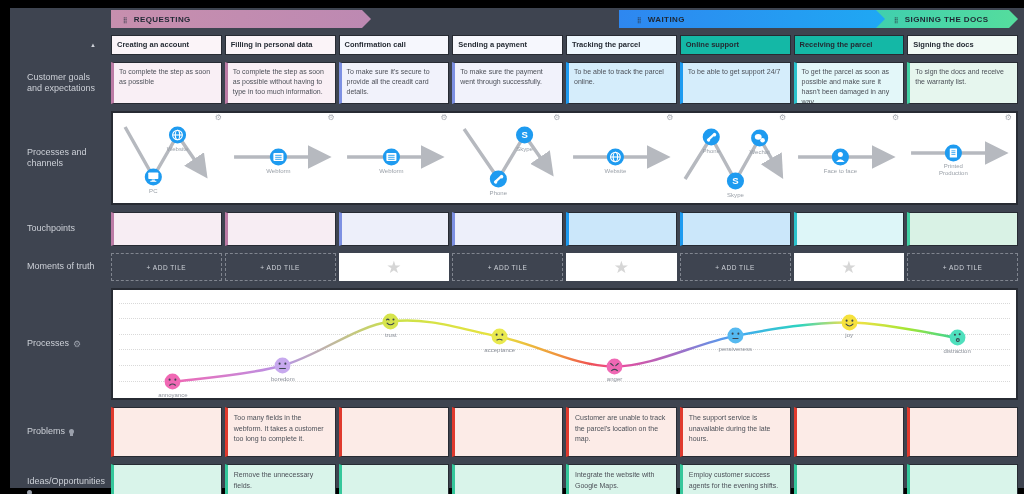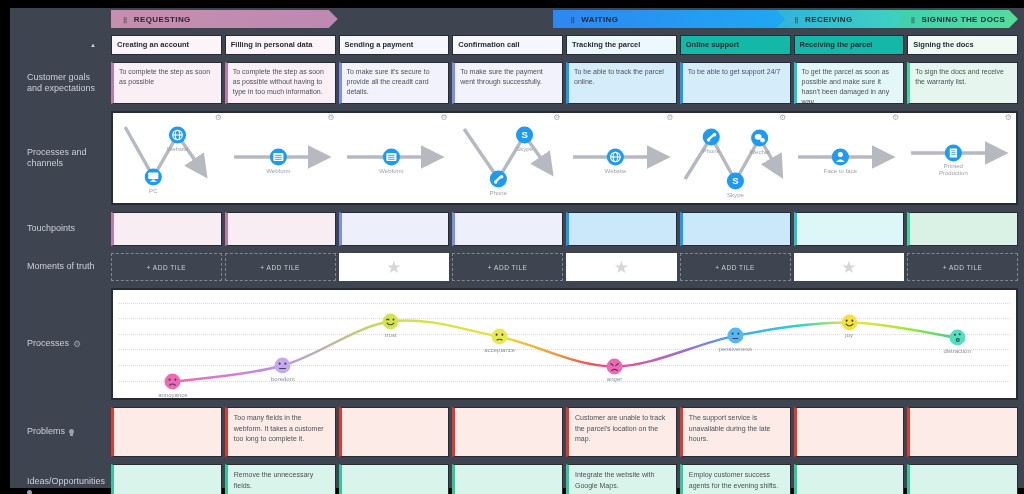--- a/index.html
+++ b/index.html
@@ -68,24 +68,20 @@
           <span>REQUESTING</span>
         </div>
         <div class="stage" style="flex: 2 0 0px; background: linear-gradient(90deg, rgb(148, 143, 220), rgb(122, 154, 232)); z-index: 9; margin-top: 32px;">
           <span class="drag">⣿</span>
           <span>CONFIRMING</span>
         </div>
         <div class="stage" style="flex: 2 0 0px; background: linear-gradient(90deg, rgb(46, 135, 240), rgb(31, 168, 243)); z-index: 8; text-align: center;">
           <span class="drag">⣿</span>
           <span>WAITING</span>
         </div>
-        <div class="stage" style="flex: 1 0 0px; background: linear-gradient(90deg, rgb(47, 179, 220), rgb(63, 210, 192)); z-index: 7;">
-          <span class="drag">⣿</span>
-          <span>RECEIVING</span>
-        </div>
         <div class="stage" style="flex: 1 0 0px; background: linear-gradient(90deg, rgb(64, 207, 174), rgb(85, 221, 157)); z-index: 6;">
           <span class="drag">⣿</span>
           <span>SIGNING THE DOCS</span>
         </div>
       </div>
 
     <div class="collapse">▲</div>
 
     <div class="side-label" style="grid-row:3">
       <span>Customer goals and expectations</span>
@@ -108,22 +104,22 @@
       <span class="bulb"></span>
     </div>
     <div class="side-label" style="grid-row:9">
       <span>Ideas/Opportunities</span>
       <span class="bulb"></span>
     </div>
 
     <div class="cells" style="grid-row:2" id="row-headers">
         <div class="hcell" style="background: rgb(251, 244, 248);">Creating an account</div>
         <div class="hcell" style="background: rgb(251, 244, 248);">Filling in personal data</div>
+        <div class="hcell" style="background: rgb(246, 247, 253);">Confirmation call</div>
         <div class="hcell" style="background: rgb(246, 247, 253);">Sending a payment</div>
-        <div class="hcell" style="background: rgb(246, 247, 253);">Confirmation call</div>
         <div class="hcell" style="background: rgb(237, 247, 254);">Tracking the parcel</div>
         <div class="hcell" style="background: #14b8a6;">Online support</div>
         <div class="hcell" style="background: #14b8a6;">Receiving the parcel</div>
         <div class="hcell" style="background: rgb(240, 250, 245);">Signing the docs</div>
       </div>
     <div class="cells" style="grid-row:3" id="row-goals">
         <div class="tcell" style="background: rgb(249, 239, 245); border-left: 3px solid rgb(188, 124, 166);">To complete the step as soon as possible</div>
         <div class="tcell" style="background: rgb(249, 239, 245); border-left: 3px solid rgb(188, 124, 166);">To complete the step as soon as possible without having to type in too much information.</div>
         <div class="tcell" style="background: rgb(241, 242, 251); border-left: 3px solid rgb(125, 144, 226);">To make sure it's secure to provide all the creadit card details.</div>
         <div class="tcell" style="background: rgb(241, 242, 251); border-left: 3px solid rgb(125, 144, 226);">To make sure the payment went through successfully.</div>

